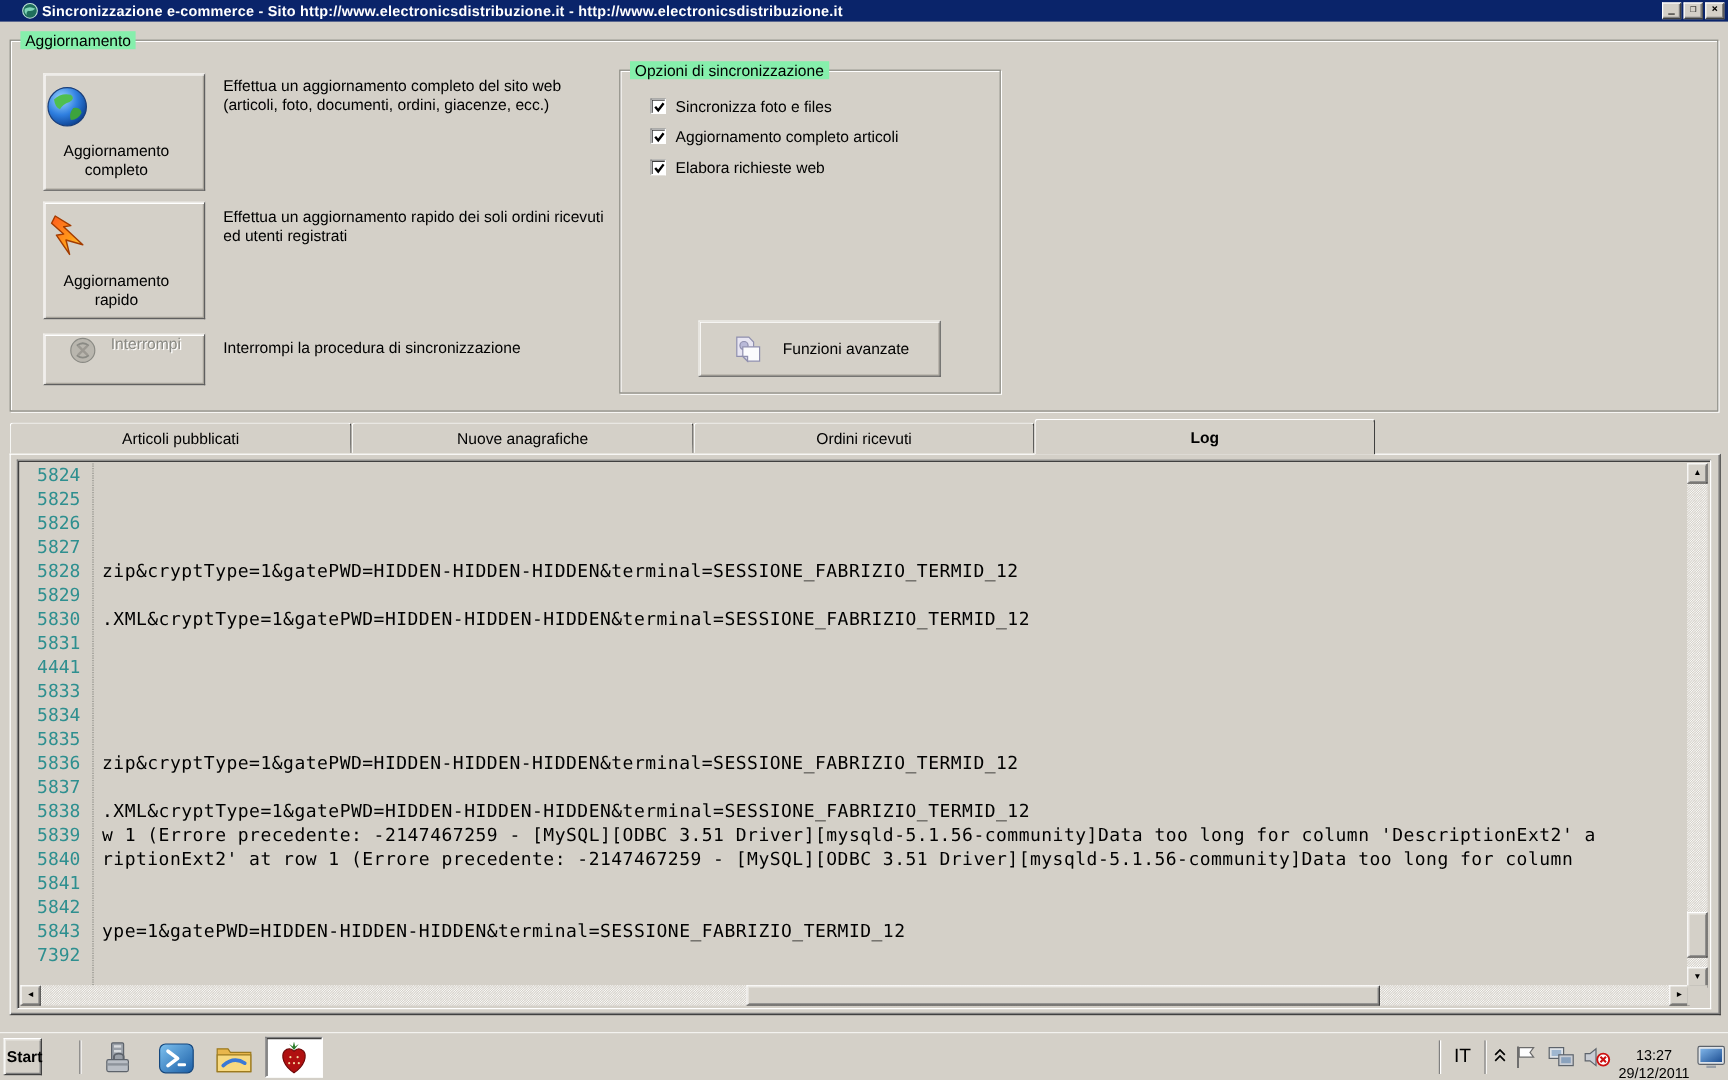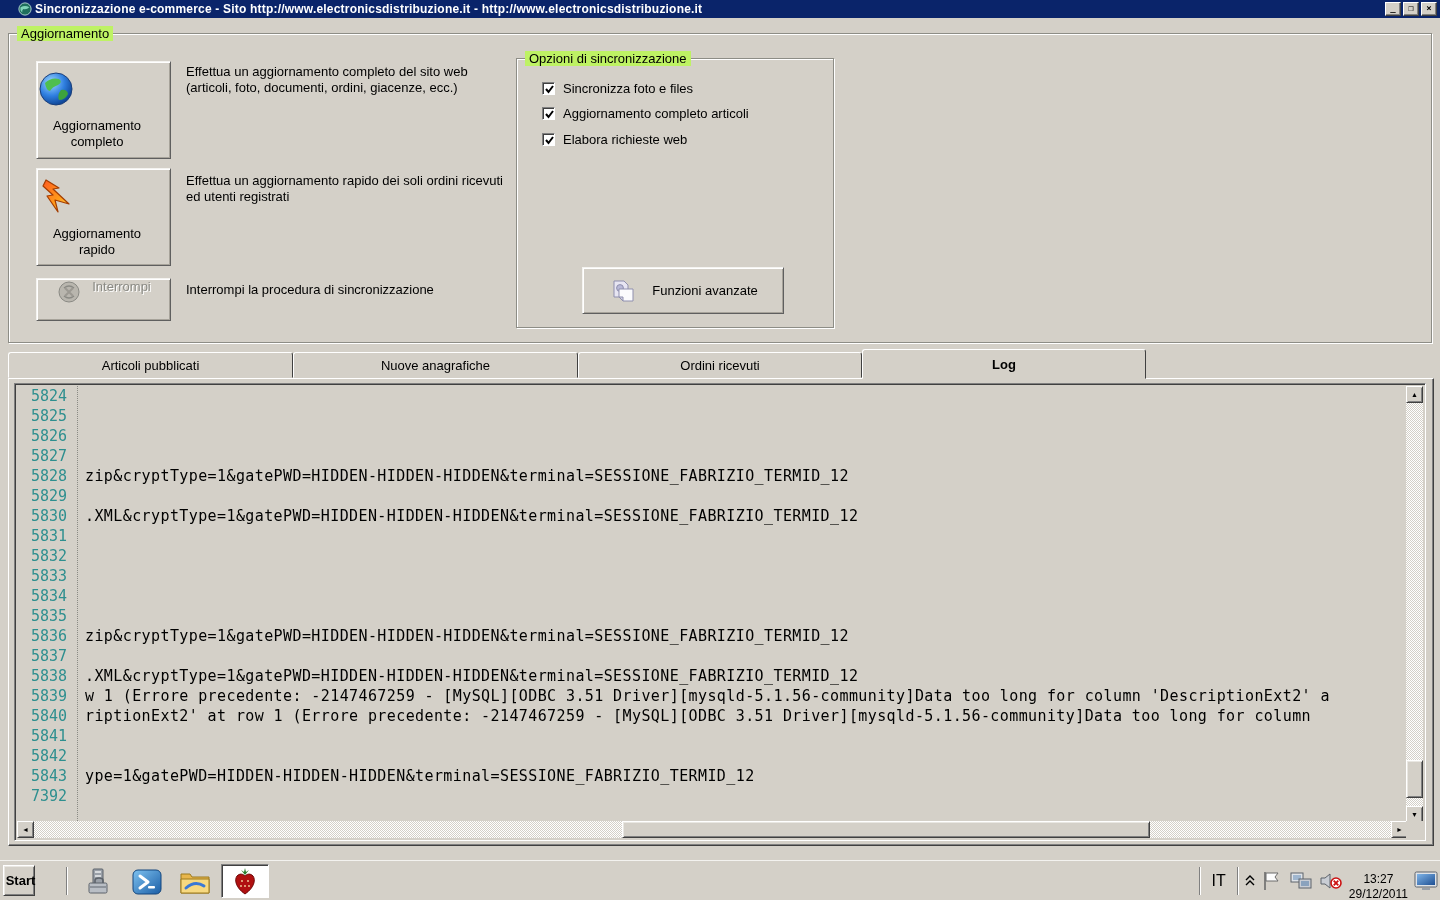--- a/index.html
+++ b/index.html
@@ -14,21 +14,21 @@
   .title-text { font-size:12px; font-weight:bold; white-space:nowrap; letter-spacing:.2px; }
   .win-btns { position:absolute; right:3px; top:2px; display:flex; gap:2px; }
   .win-btn { width:16px; height:14px; background:#d4d0c8; border:1px solid;
     border-color:#fff #404040 #404040 #fff; box-shadow:inset -1px -1px 0 #808080;
     font-size:9px; line-height:11px; text-align:center; font-weight:bold; color:#000;
     font-family:"DejaVu Sans Mono",monospace; }
 
   
   .groupbox { position:absolute; border:1px solid #8d8d86;
     box-shadow:1px 1px 0 #fff, inset 1px 1px 0 #fff; }
-  .legend { position:absolute; top:-8px; left:8px; background:#bef264;
+  .legend { position:absolute; top:-8px; left:8px; background:#86efac;
     padding:0 4px; font-size:13px; color:#000; white-space:nowrap; }
 
   
   .bigbtn { position:absolute; background:#d4d0c8; border:1px solid;
     border-color:#f4f3f0 #5f5f5f #5f5f5f #f4f3f0;
     box-shadow:inset 1px 1px 0 #fff, inset -1px -1px 0 #a7a39a;
     display:flex; flex-direction:column; align-items:flex-start; justify-content:center;
     gap:10px; font-size:13px; text-align:center; line-height:16px; color:#000; cursor:default;}
   .bigbtn.inline { flex-direction:row; gap:10px; }
   .bigbtn .lbl { width:120px; }
@@ -227,21 +227,21 @@
     <div class="logbox">
       <div class="logcontent">
           <div class="log-row"><span class="log-num">5824</span><span class="log-text"></span></div>
           <div class="log-row"><span class="log-num">5825</span><span class="log-text"></span></div>
           <div class="log-row"><span class="log-num">5826</span><span class="log-text"></span></div>
           <div class="log-row"><span class="log-num">5827</span><span class="log-text"></span></div>
           <div class="log-row"><span class="log-num">5828</span><span class="log-text">zip&amp;cryptType=1&amp;gatePWD=HIDDEN-HIDDEN-HIDDEN&amp;terminal=SESSIONE_FABRIZIO_TERMID_12</span></div>
           <div class="log-row"><span class="log-num">5829</span><span class="log-text"></span></div>
           <div class="log-row"><span class="log-num">5830</span><span class="log-text">.XML&amp;cryptType=1&amp;gatePWD=HIDDEN-HIDDEN-HIDDEN&amp;terminal=SESSIONE_FABRIZIO_TERMID_12</span></div>
           <div class="log-row"><span class="log-num">5831</span><span class="log-text"></span></div>
-          <div class="log-row"><span class="log-num">5832</span><span class="log-text"></span></div>
+          <div class="log-row"><span class="log-num">4441</span><span class="log-text"></span></div>
           <div class="log-row"><span class="log-num">5833</span><span class="log-text"></span></div>
           <div class="log-row"><span class="log-num">5834</span><span class="log-text"></span></div>
           <div class="log-row"><span class="log-num">5835</span><span class="log-text"></span></div>
           <div class="log-row"><span class="log-num">5836</span><span class="log-text">zip&amp;cryptType=1&amp;gatePWD=HIDDEN-HIDDEN-HIDDEN&amp;terminal=SESSIONE_FABRIZIO_TERMID_12</span></div>
           <div class="log-row"><span class="log-num">5837</span><span class="log-text"></span></div>
           <div class="log-row"><span class="log-num">5838</span><span class="log-text">.XML&amp;cryptType=1&amp;gatePWD=HIDDEN-HIDDEN-HIDDEN&amp;terminal=SESSIONE_FABRIZIO_TERMID_12</span></div>
           <div class="log-row"><span class="log-num">5839</span><span class="log-text">w 1 (Errore precedente: -2147467259 - [MySQL][ODBC 3.51 Driver][mysqld-5.1.56-community]Data too long for column 'DescriptionExt2' a</span></div>
           <div class="log-row"><span class="log-num">5840</span><span class="log-text">riptionExt2' at row 1 (Errore precedente: -2147467259 - [MySQL][ODBC 3.51 Driver][mysqld-5.1.56-community]Data too long for column</span></div>
           <div class="log-row"><span class="log-num">5841</span><span class="log-text"></span></div>
           <div class="log-row"><span class="log-num">5842</span><span class="log-text"></span></div>

